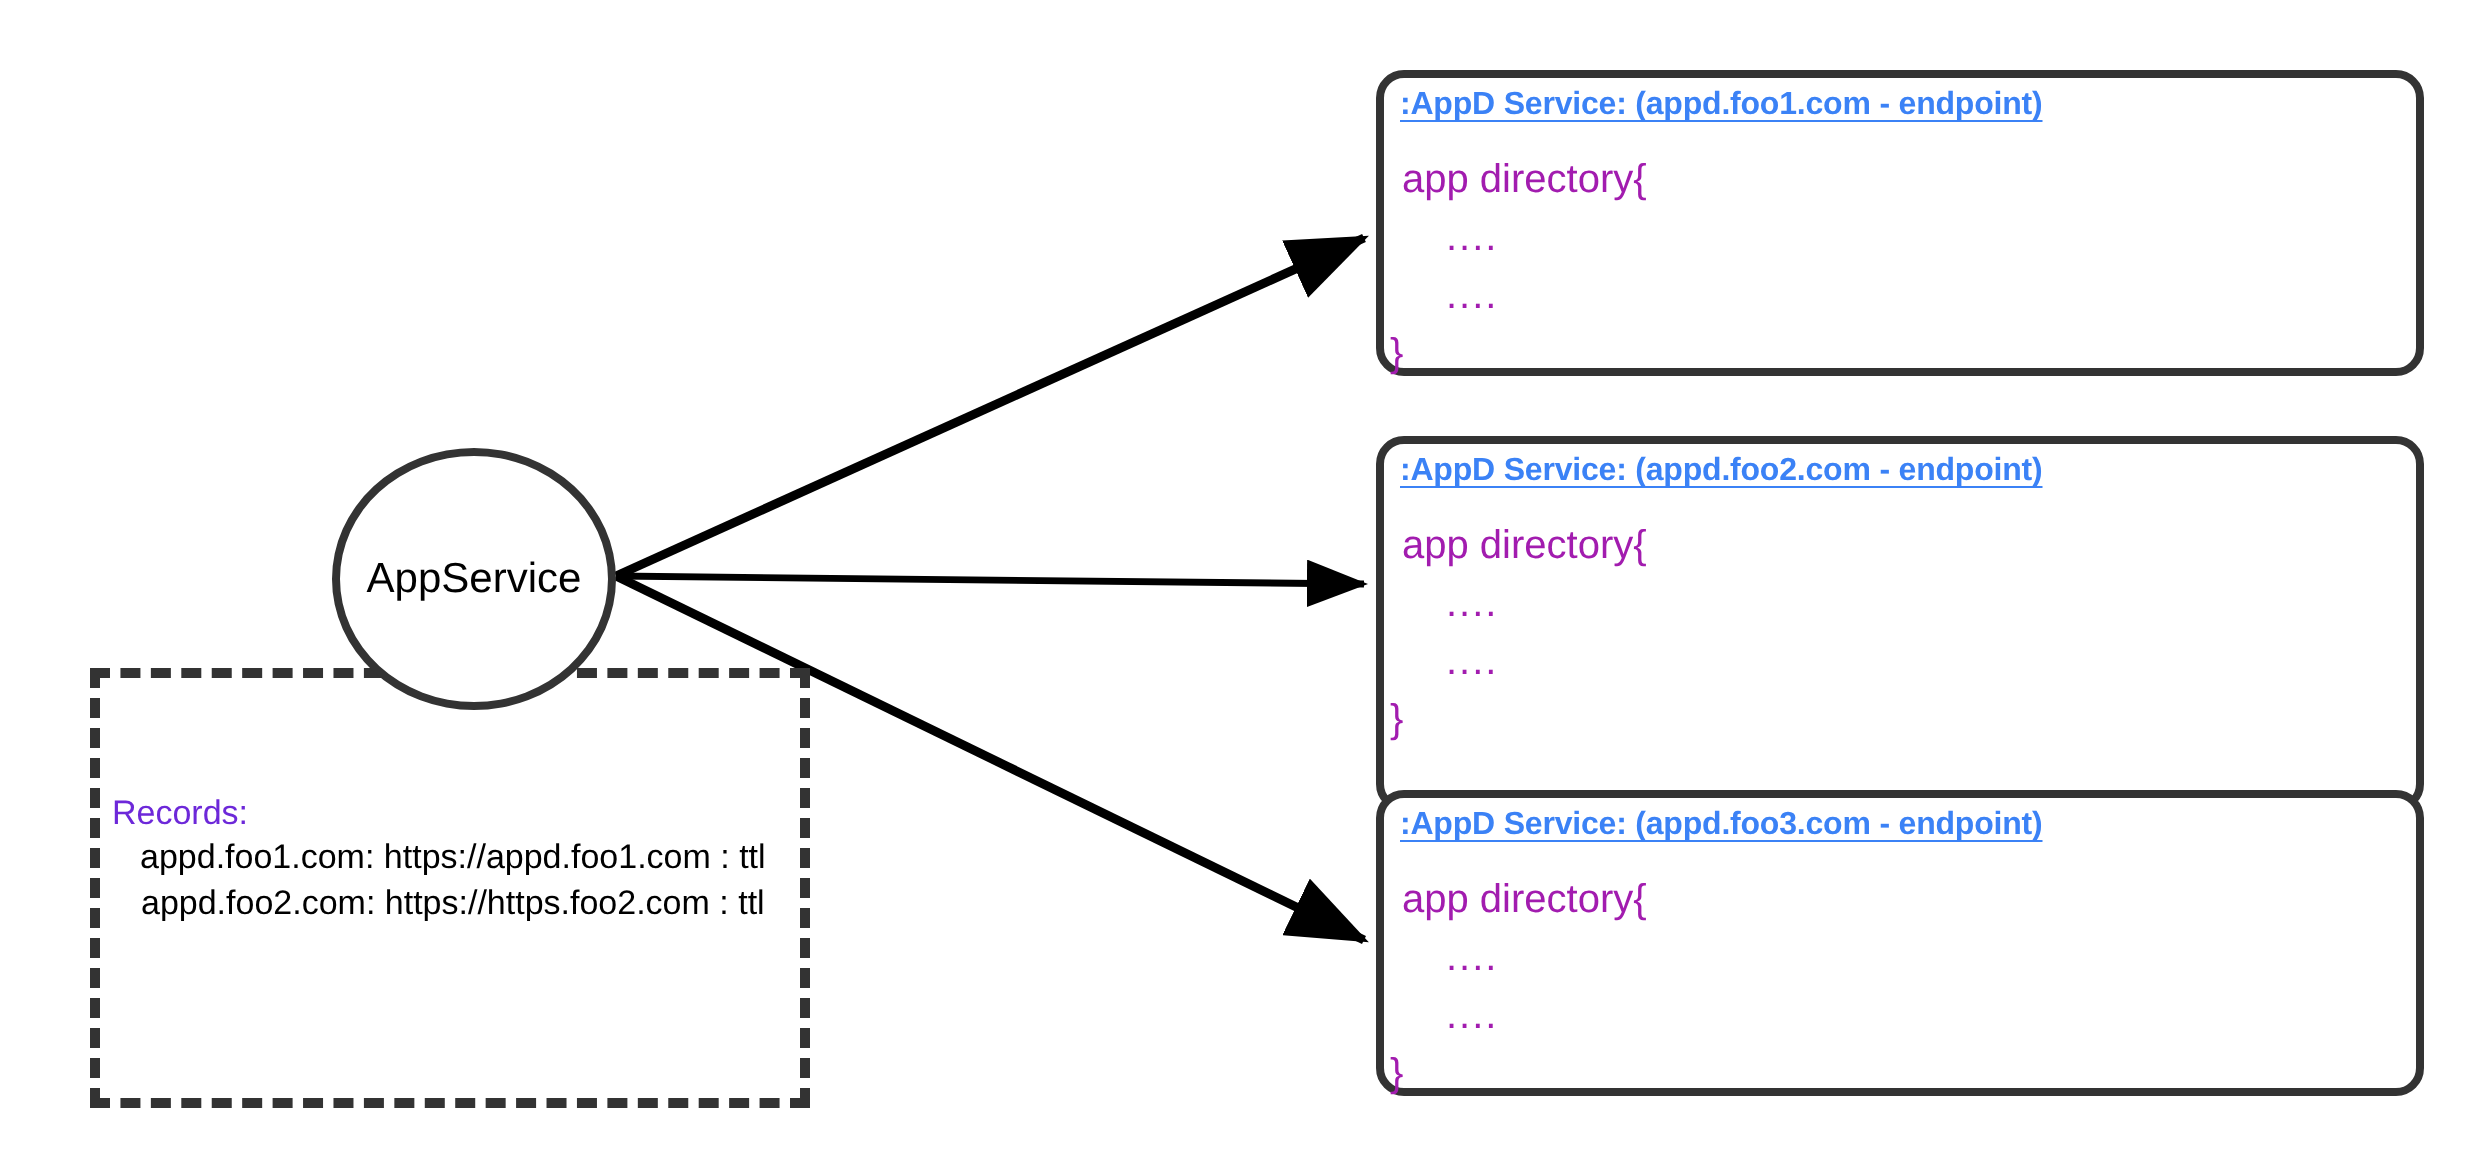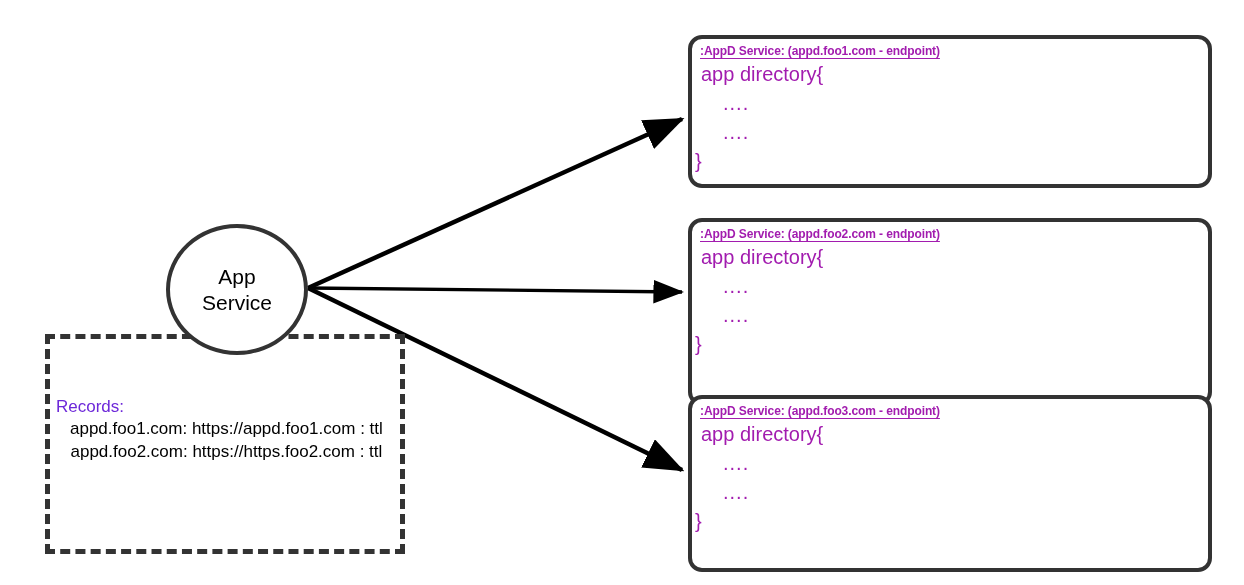--- a/index.html
+++ b/index.html
@@ -30,21 +30,21 @@
     position: absolute;
     left: 166px;
     top: 224px;
     width: 142px;
     height: 131px;
     border: 4px solid #333333;
     border-radius: 50%;
     background: #ffffff;
     box-sizing: border-box;
     display: flex;
-    flex-direction: column;
+    flex-direction: row;
     align-items: center;
     justify-content: center;
     z-index: 4;
   }
   .launcher-line {
     font-size: 21px;
     color: #000000;
     line-height: 1.22;
     text-align: center;
     white-space: nowrap;
@@ -93,26 +93,26 @@
     left: 688px;
     width: 524px;
     border: 4px solid #333333;
     border-radius: 14px;
     background: #ffffff;
     box-sizing: border-box;
     z-index: 3;
     padding: 5px 0 0 0;
   }
   .service-title {
-    font-size: 12px;
+    font-size: 16px;
     font-weight: bold;
-    color: #a21caf;
+    color: #3b82f6;
     text-decoration: underline;
     text-underline-offset: 3px;
-    margin: 0 0 2px 8px;
+    margin: 0 0 14px 8px;
     white-space: nowrap;
     letter-spacing: -0.1px;
   }
   .service-body {
     margin: 0;
     padding: 0;
   }
   .service-line {
     font-size: 20px;
     color: #a21caf;
@@ -172,21 +172,21 @@
   <div class="service-box" style="top:218px; height:188px;">
     <div class="service-title">:AppD Service: (appd.foo2.com - endpoint)</div>
     <div class="service-body">
       <div class="service-line">app directory{</div>
       <div class="service-line indent">....</div>
       <div class="service-line indent">....</div>
       <div class="service-line brace">}</div>
     </div>
   </div>
 
-  <div class="service-box" style="top:395px; height:177px;">
+  <div class="service-box" style="top:395px; height:153px;">
     <div class="service-title">:AppD Service: (appd.foo3.com - endpoint)</div>
     <div class="service-body">
       <div class="service-line">app directory{</div>
       <div class="service-line indent">....</div>
       <div class="service-line indent">....</div>
       <div class="service-line brace">}</div>
     </div>
   </div>
 
 </div>

